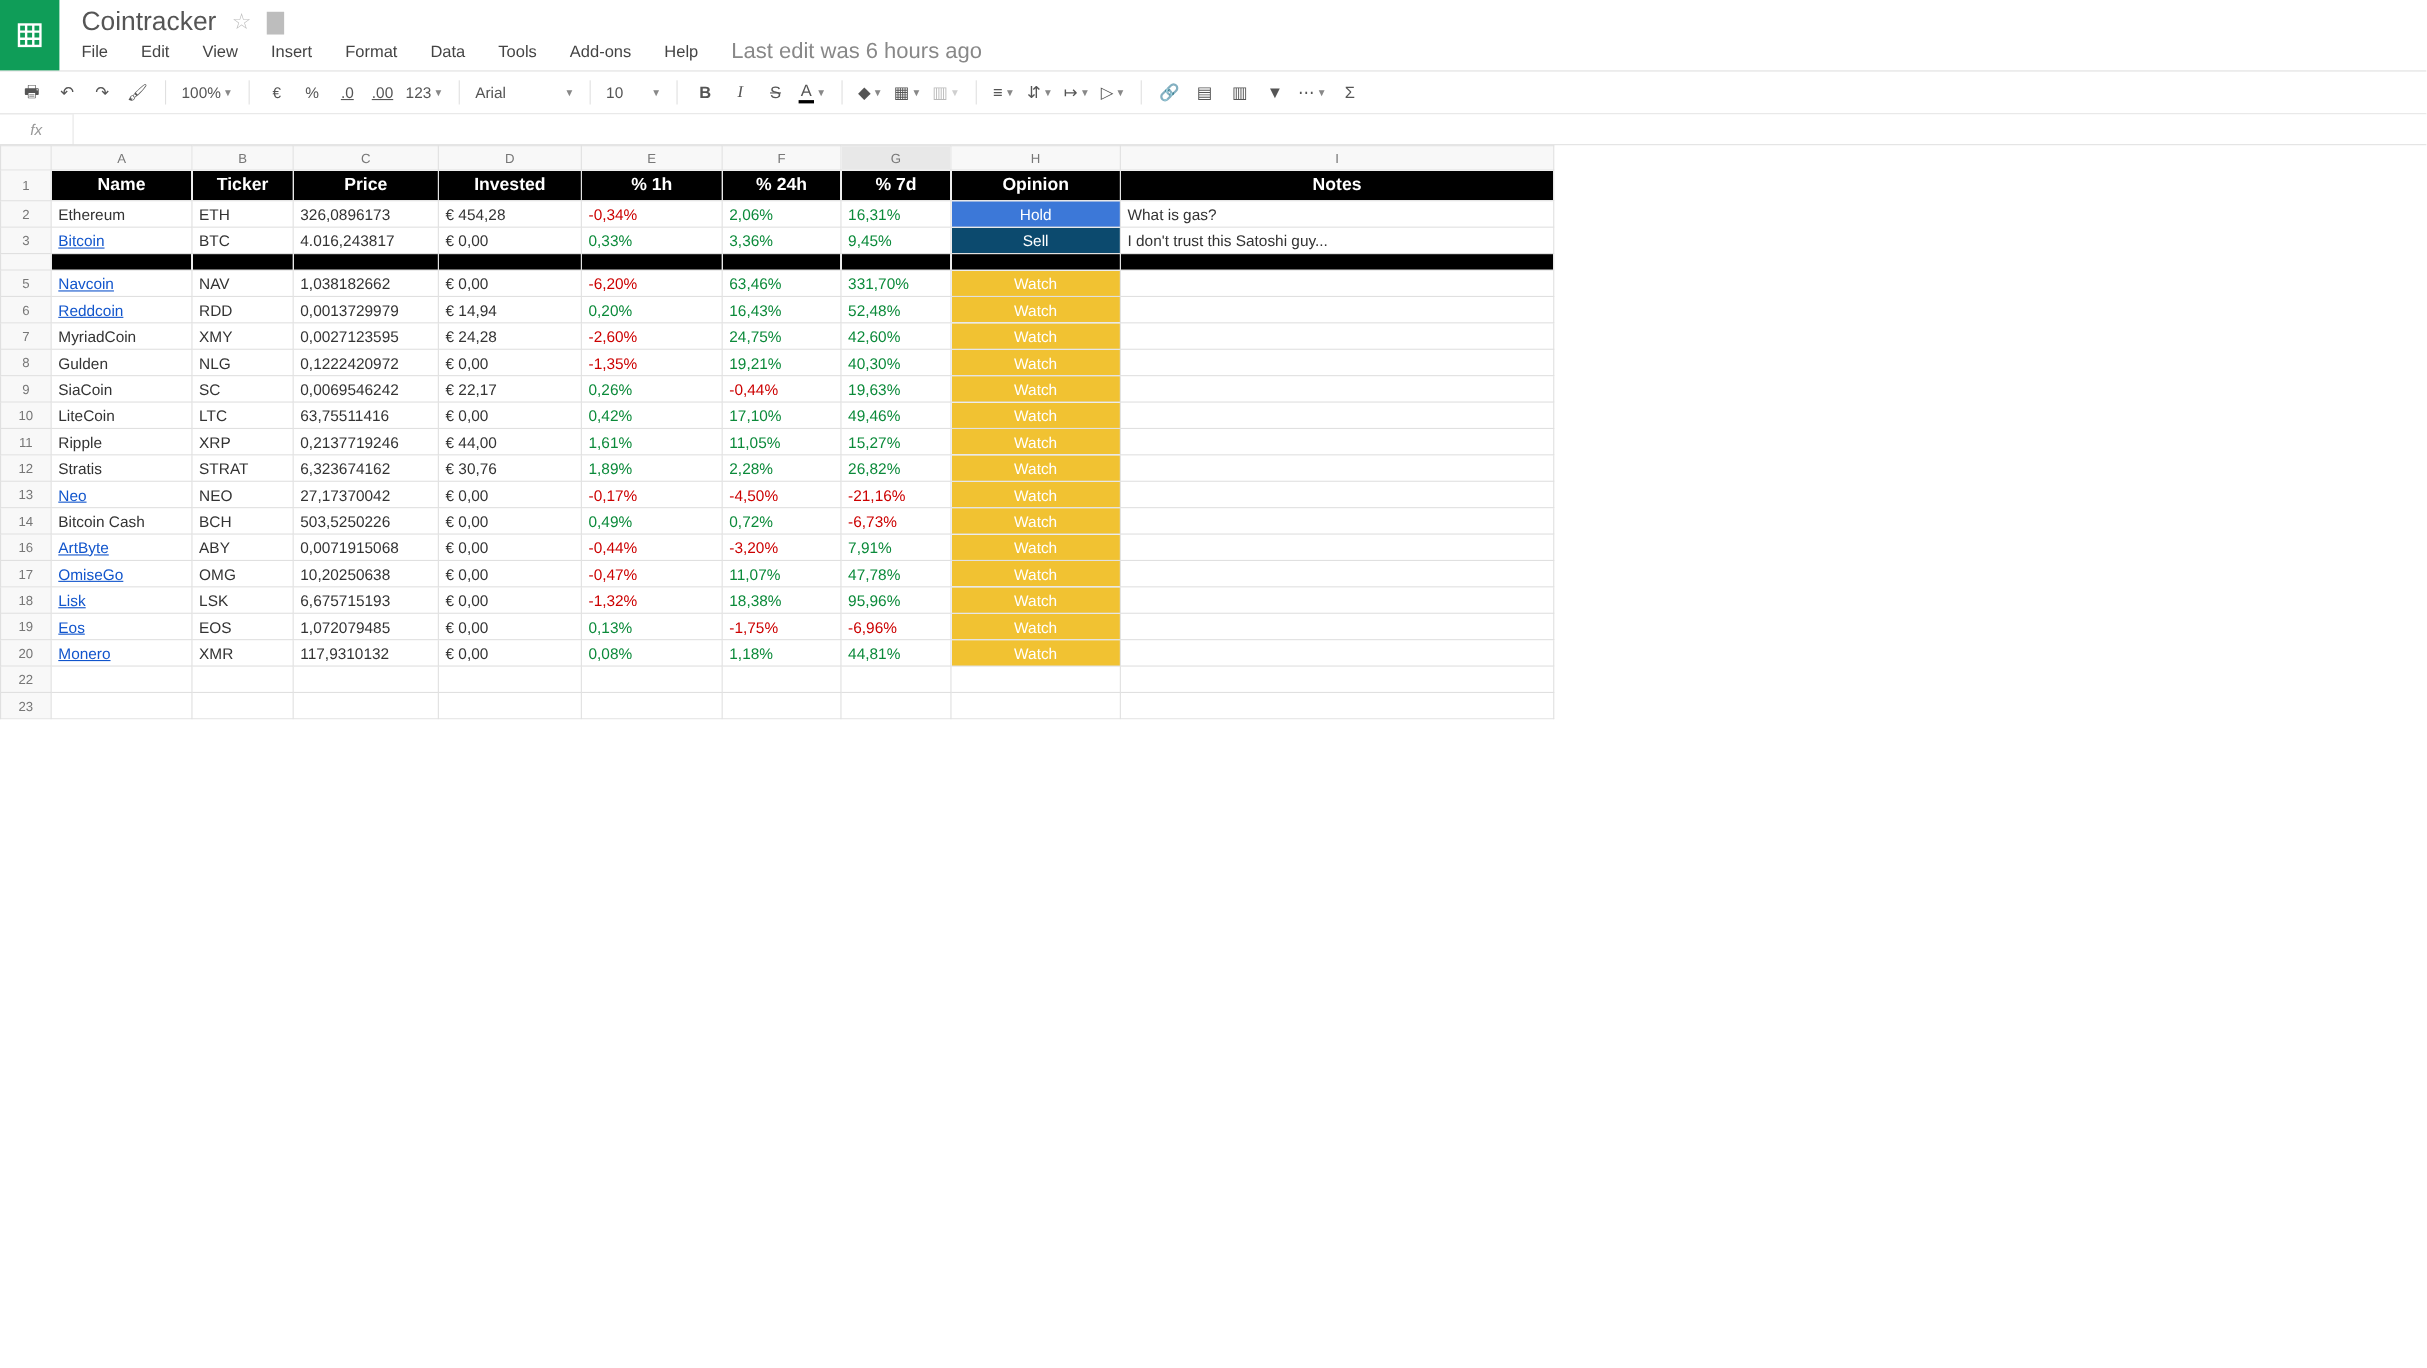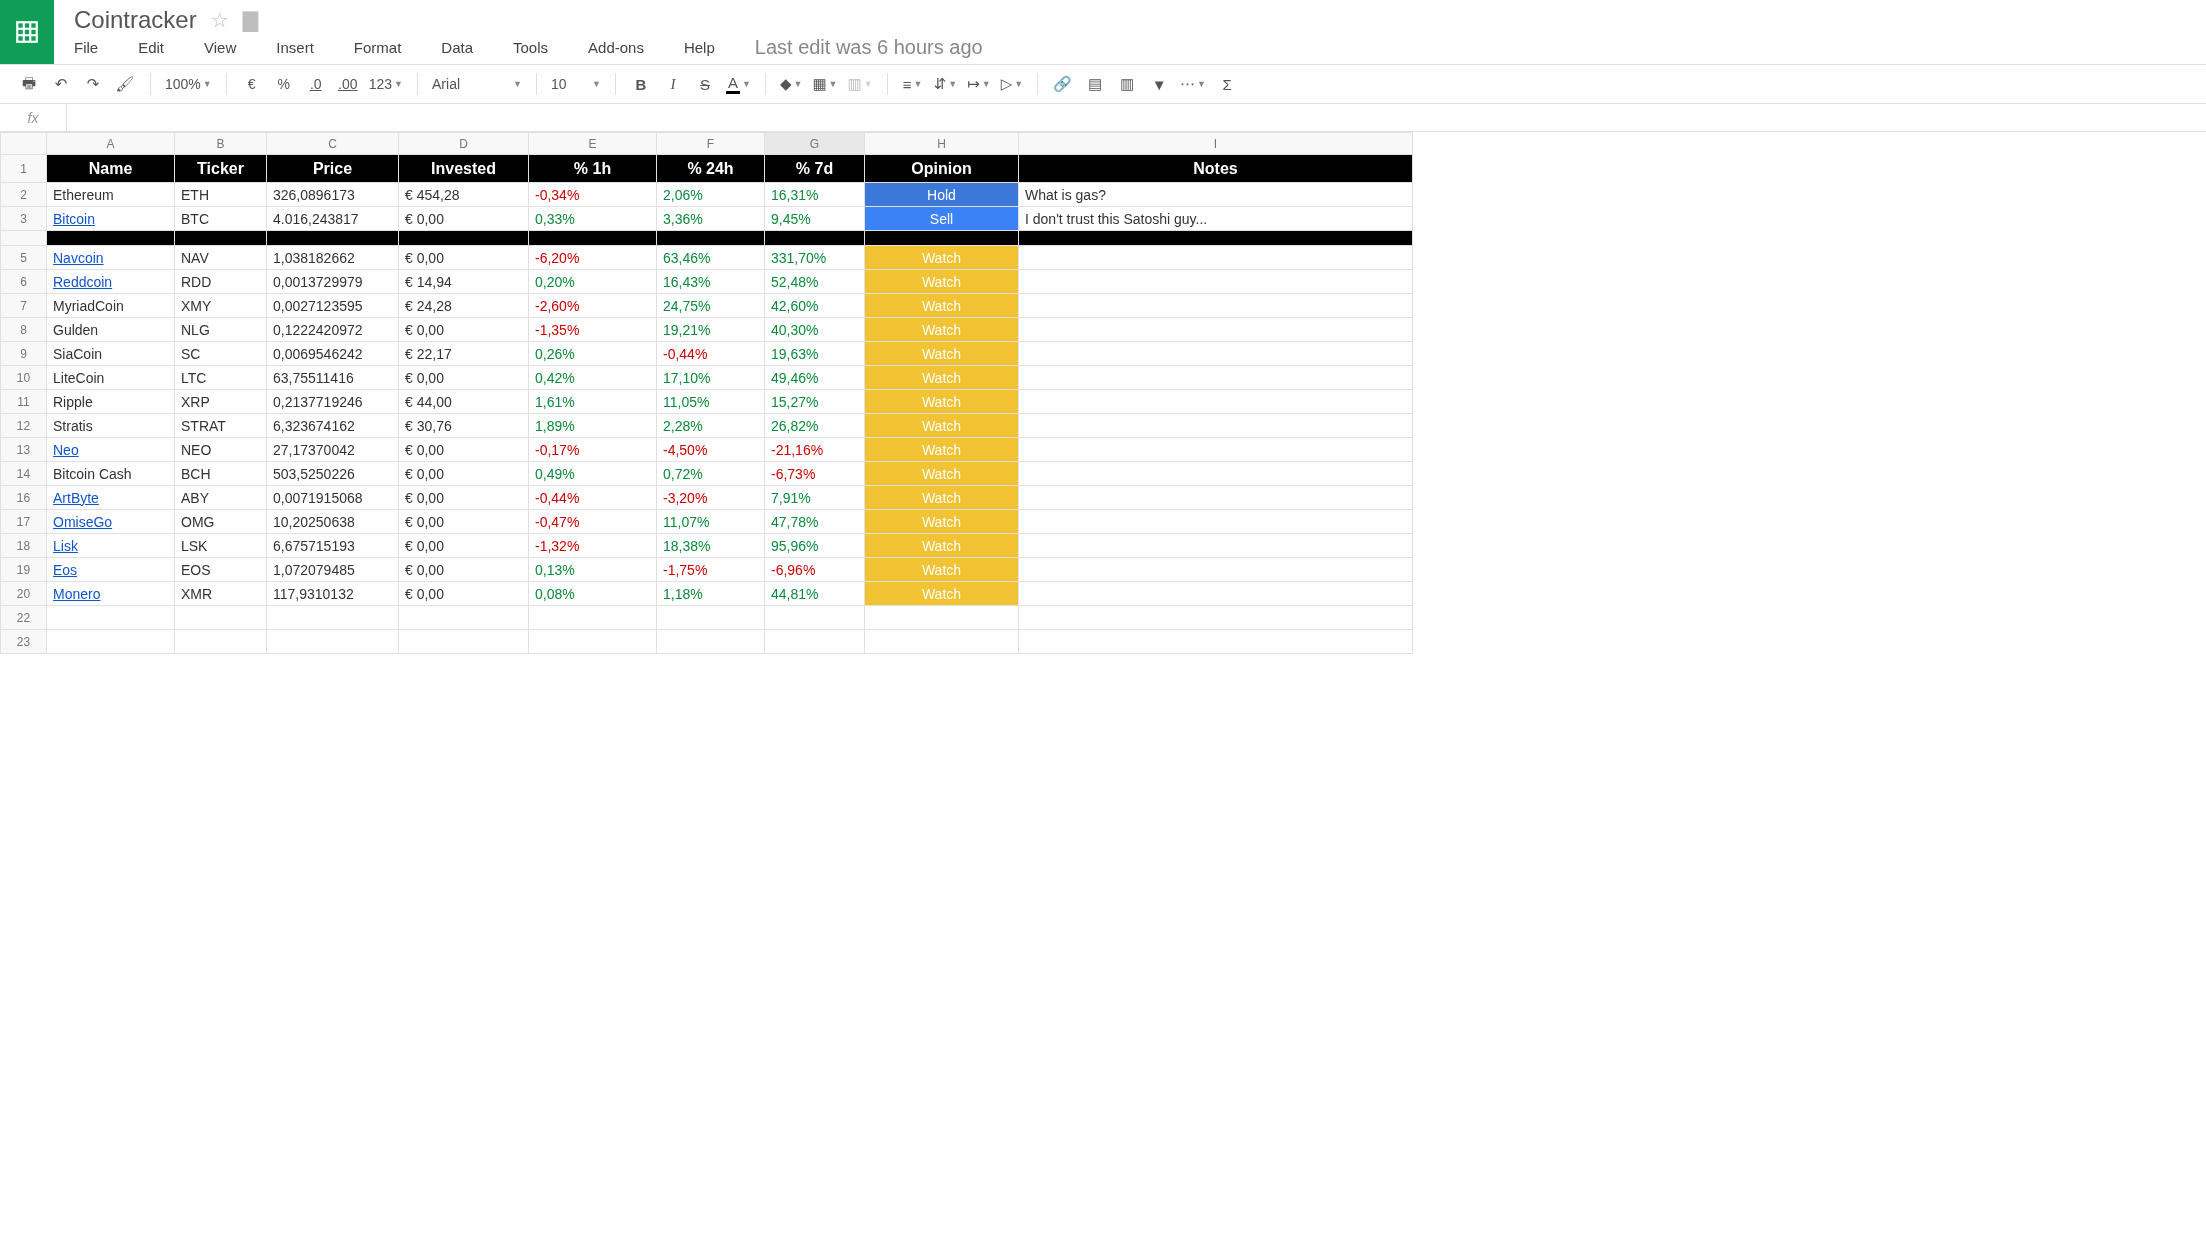--- a/index.html
+++ b/index.html
@@ -32,21 +32,21 @@
     padding-left: 20px;
     gap: 2px;
   }
   .doc-title-row { display: flex; align-items: center; gap: 14px; }
   .doc-title {
     font-size: 24px; font-weight: 400; color: #555;
   }
   .star-icon, .folder-icon {
     color: #bdbdbd; font-size: 20px;
   }
-  .menu-bar { display: flex; align-items: center; gap: 40px; font-size: 15px; color: #444; }
+  .menu-bar { display: flex; align-items: center; gap: 30px; font-size: 15px; color: #444; }
   .menu-bar .menu-item { cursor: pointer; }
   .last-edit { color: #888; font-size: 20px; }
 
   
   .toolbar {
     height: 40px;
     border-top: 1px solid #e0e0e0;
     border-bottom: 1px solid #e0e0e0;
     display: flex;
     align-items: center;
@@ -135,21 +135,21 @@
     padding: 0;
   }
   tr.seprow td.rowhead { height:8px; }
 
   td.cell { text-align: left; }
   td.cell.link { color: #1155cc; text-decoration: underline; cursor: pointer; }
   td.cell.pos { color: #0b8a3a; }
   td.cell.neg { color: #cc0000; }
 
   td.cell.op-hold  { background:#3c78d8; color:#fff; text-align:center; font-weight:500; }
-  td.cell.op-sell  { background:#3b82f6; color:#fff; text-align:center; font-weight:500;margin-top:38px; }
+  td.cell.op-sell  { background:#0c4a6e; color:#fff; text-align:center; font-weight:500;margin-top:38px; }
   td.cell.op-watch { background:#f1c232; color:#fff; text-align:center; font-weight:500; }
 
   
   col.c-row { width:46px; }
   col.c-A { width:128px; }
   col.c-B { width:92px; }
   col.c-C { width:132px; }
   col.c-D { width:130px; }
   col.c-E { width:128px; }
   col.c-F { width:108px; }

